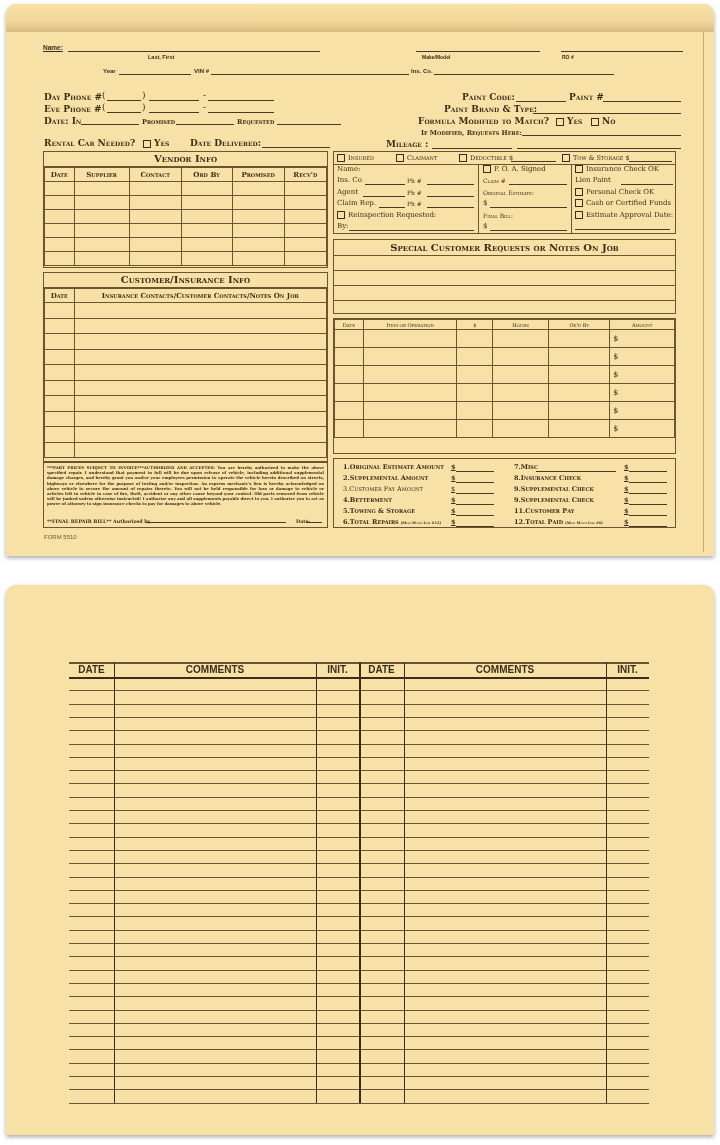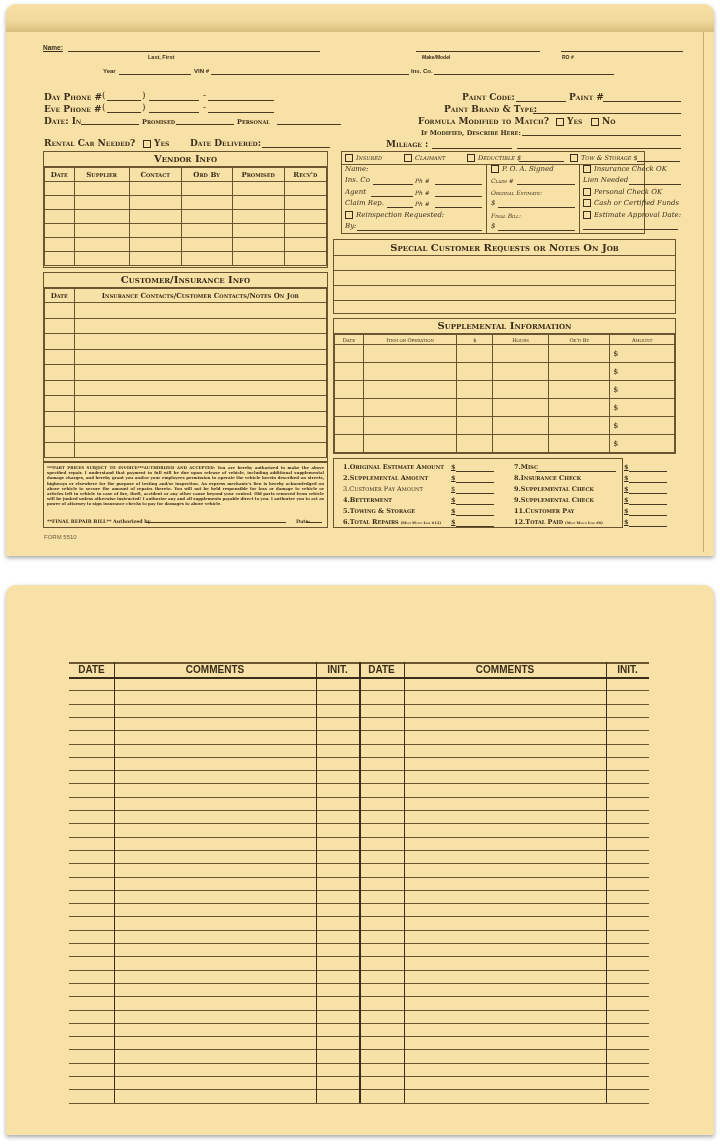--- a/index.html
+++ b/index.html
@@ -59,41 +59,41 @@
   <div class="line" style="left:101px;top:108px;width:34px;"></div>
   <span class="lbl" style="left:136px;top:98px;font-size:9px;">)</span>
   <div class="line" style="left:143px;top:108px;width:50px;"></div>
   <span class="lbl" style="left:197px;top:98px;font-size:9px;">-</span>
   <div class="line" style="left:202px;top:108px;width:66px;"></div>
 
   <span class="lbl sc" style="left:38px;top:112px;font-size:9px;">Date: In</span>
   <div class="line" style="left:75px;top:120px;width:58px;"></div>
   <span class="lbl sc" style="left:136px;top:114px;font-size:6.5px;">Promised</span>
   <div class="line" style="left:170px;top:120px;width:58px;"></div>
-  <span class="lbl sc" style="left:231px;top:114px;font-size:6.5px;">Personal</span>
+  <span class="lbl sc" style="left:231px;top:114px;font-size:6.5px;">Requested</span>
   <div class="line" style="left:271px;top:120px;width:64px;"></div>
 
   <span class="lbl sc" style="left:38px;top:134px;font-size:9px;">Rental Car Needed?</span>
   <span class="lbl sc" style="left:137px;top:134px;font-size:9px;"><span class="cb"></span><span>Yes</span></span>
   <span class="lbl sc" style="left:184px;top:134px;font-size:9px;">Date Delivered:</span>
   <div class="line" style="left:256px;top:143px;width:68px;"></div>
 
   <span class="lbl sc" style="left:456px;top:88px;font-size:9px;">Paint Code:</span>
   <div class="line" style="left:510px;top:97px;width:50px;"></div>
   <span class="lbl sc" style="left:563px;top:88px;font-size:9px;">Paint #</span>
   <div class="line" style="left:597px;top:97px;width:78px;"></div>
 
   <span class="lbl sc" style="left:438px;top:100px;font-size:9px;">Paint Brand &amp; Type:</span>
   <div class="line" style="left:527px;top:109px;width:148px;"></div>
 
   <span class="lbl sc" style="left:412px;top:112px;font-size:9px;">Formula Modified to Match?</span>
   <span class="lbl sc" style="left:550px;top:112px;font-size:9px;"><span class="cb"></span><span>Yes</span></span>
   <span class="lbl sc" style="left:585px;top:112px;font-size:9px;"><span class="cb"></span><span>No</span></span>
 
-  <span class="lbl sc" style="left:415px;top:125px;font-size:6.5px;">If Modified, Describe Here:</span>
+  <span class="lbl sc" style="left:415px;top:125px;font-size:6.5px;">If Modified, Requests Here:</span>
   <div class="line" style="left:516px;top:131px;width:159px;"></div>
 
   <span class="lbl sc" style="left:380px;top:135px;font-size:9px;">Mileage :</span>
   <div class="line" style="left:426px;top:144px;width:80px;"></div>
   <div class="line" style="left:511px;top:144px;width:164px;"></div>
 
   <div class="box" style="left:37px;top:268px;width:285px;height:190px;">
     <div class="title-row">Customer/Insurance Info</div>
     <table class="grid">
       <colgroup>
@@ -227,21 +227,21 @@
 
   <div class="box" style="left:37px;top:458px;width:285px;height:66px;padding:2px 3px;">
     <div style="font-size:3.9px;line-height:5.2px;font-weight:bold;text-align:justify;">***PART PRICES SUBJECT TO INVOICE***AUTHORIZED AND ACCEPTED: You are hereby authorized to make the above specified repair. I understand that payment in full will be due upon release of vehicle, including additional supplemental damage charges, and hereby grant you and/or your employees permission to operate the vehicle herein described on streets, highways or elsewhere for the purpose of testing and/or inspection. An express mechanic's lien is hereby acknowledged on above vehicle to secure the amount of repairs thereto. You will not be held responsible for loss or damage to vehicle or articles left in vehicle in case of fire, theft, accident or any other cause beyond your control. Old parts removed from vehicle will be junked unless otherwise instructed! I authorize any and all supplements payable direct to you. I authorize you to act as power of attorney to sign insurance checks to pay for damages to above vehicle.</div>
     <div style="position:absolute;left:3px;bottom:3px;font-size:4.8px;font-weight:bold;">**FINAL REPAIR BILL** Authorized by</div>
     <div class="line" style="left:102px;bottom:4px;width:140px;"></div>
     <div style="position:absolute;left:252px;bottom:3px;font-size:4.8px;font-weight:bold;">Date:</div>
     <div class="line" style="left:262px;bottom:4px;width:16px;"></div>
   </div>
   <span class="lbl sans" style="left:38px;top:530px;font-size:6px;color:#6b5a40;">FORM 5510</span>
 
-  <div class="box" style="left:335px;top:147px;width:304px;height:83px;font-style:italic;">
+  <div class="box" style="left:327px;top:147px;width:343px;height:83px;">
     <div style="position:absolute;left:0;top:0;width:100%;height:12px;border-bottom:1.2px solid #6b5530;font-size:6.5px;font-variant:small-caps;line-height:12px;">
       <span class="abs" style="left:3px;"><span class="cb"></span><span>Insured</span></span>
       <span class="abs" style="left:62px;"><span class="cb"></span><span>Claimant</span></span>
       <span class="abs" style="left:125px;"><span class="cb"></span><span>Deductible $</span></span>
       <div class="line" style="left:177px;top:9px;width:45px;"></div>
       <span class="abs" style="left:228px;"><span class="cb"></span><span>Tow &amp; Storage $</span></span>
       <div class="line" style="left:295px;top:9px;width:43px;"></div>
     </div>
 
     <div style="position:absolute;left:0;top:12px;width:145px;height:69px;border-right:1.2px solid #6b5530;font-size:7px;line-height:11.4px;padding-left:3px;box-sizing:border-box;">
@@ -257,40 +257,39 @@
       <div><span class="cb"></span><span>P. O. A. Signed</span></div>
       <div style="position:relative;font-variant:small-caps;font-size:6px;"><span>Claim #</span><div class="line" style="left:26px;top:9px;width:58px;"></div></div>
       <div style="font-variant:small-caps;font-size:6px;">Original Estimate:</div>
       <div style="position:relative;"><span>$</span><div class="line" style="left:7px;top:9px;width:77px;"></div></div>
       <div style="font-variant:small-caps;font-size:6px;">Final Bill:</div>
       <div style="position:relative;"><span>$</span><div class="line" style="left:7px;top:9px;width:77px;"></div></div>
     </div>
 
     <div style="position:absolute;left:238px;top:12px;width:103px;height:69px;font-size:7px;line-height:11.4px;padding-left:3px;box-sizing:border-box;">
       <div><span class="cb"></span><span>Insurance Check OK</span></div>
-      <div style="position:relative;"><span>Lien Needed</span><div class="line" style="left:46px;top:9px;width:52px;"></div></div>
+      <div style="position:relative;"><span>Lien Paint</span><div class="line" style="left:46px;top:9px;width:52px;"></div></div>
       <div><span class="cb"></span><span>Personal Check OK</span></div>
       <div><span class="cb"></span><span>Cash or Certified Funds</span></div>
       <div><span class="cb"></span><span>Estimate Approval Date:</span></div>
       <div class="line" style="left:3px;top:65px;width:95px;"></div>
     </div>
   </div>
 
   <div class="box" style="left:327px;top:235px;width:343px;height:75px;">
     <div class="title-row" style="height:15px;line-height:15px;">Special Customer Requests or Notes On Job</div>
     <div id="special-rows">
         <div style="height: 14px; border-bottom: 1.2px solid rgb(107, 85, 48);"></div>
         <div style="height: 14px; border-bottom: 1.2px solid rgb(107, 85, 48);"></div>
         <div style="height: 14px; border-bottom: 1.2px solid rgb(107, 85, 48);"></div>
         <div style="height: 14px; border-bottom: none;"></div>
       </div>
   </div>
 
   <div class="box" style="left:327px;top:314px;width:343px;height:136px;">
-    <div class="title-row">Supplemental Information</div>
     <table class="grid">
       <colgroup>
           <col style="width:8.5%">
           <col style="width:27.5%">
           <col style="width:10.5%">
           <col style="width:16.5%">
           <col style="width:18%">
           <col style="width:19%">
         </colgroup>
       <tbody>
@@ -349,21 +348,21 @@
             <td style="height: 17px;"></td>
             <td style="height: 17px;"></td>
             <td style="height: 17px;"></td>
             <td style="height: 17px;"></td>
             <td style="height: 17px; text-align: left; padding-left: 3px; font-size: 8px; font-weight: normal;">$</td>
           </tr>
         </tbody>
     </table>
   </div>
 
-  <div class="box" style="left:327px;top:454px;width:290px;height:70px;">
+  <div class="box" style="left:327px;top:454px;width:343px;height:70px;">
     <div id="totals-left" class="abs" style="left:9px;top:3px;width:160px;">
         <div style="position: relative; height: 11px; font-size: 6.5px; font-variant: small-caps; font-weight: bold; line-height: 11px;"><span>1.Original Estimate Amount</span><span style="position: absolute; left: 108px; text-decoration: underline;">$</span><div class="line" style="left: 113px; top: 9px; width: 38px;"></div></div>
         <div style="position: relative; height: 11px; font-size: 6.5px; font-variant: small-caps; font-weight: bold; line-height: 11px;"><span>2.Supplemental Amount</span><span style="position: absolute; left: 108px; text-decoration: underline;">$</span><div class="line" style="left: 113px; top: 9px; width: 38px;"></div></div>
         <div style="position: relative; height: 11px; font-size: 6.5px; font-variant: small-caps; font-weight: normal; line-height: 11px;"><span>3.Customer Pay Amount</span><span style="position: absolute; left: 108px; text-decoration: underline;">$</span><div class="line" style="left: 113px; top: 9px; width: 38px;"></div></div>
         <div style="position: relative; height: 11px; font-size: 6.5px; font-variant: small-caps; font-weight: bold; line-height: 11px;"><span>4.Betterment</span><span style="position: absolute; left: 108px; text-decoration: underline;">$</span><div class="line" style="left: 113px; top: 9px; width: 38px;"></div></div>
         <div style="position: relative; height: 11px; font-size: 6.5px; font-variant: small-caps; font-weight: bold; line-height: 11px;"><span>5.Towing &amp; Storage</span><span style="position: absolute; left: 108px; text-decoration: underline;">$</span><div class="line" style="left: 113px; top: 9px; width: 38px;"></div></div>
         <div style="position: relative; height: 11px; font-size: 6.5px; font-variant: small-caps; font-weight: bold; line-height: 11px;"><span>6.Total Repairs</span><span style="font-size: 3.5px; margin-left: 2px;">(Must Match Line #12)</span><span style="position: absolute; left: 108px; text-decoration: underline;">$</span><div class="line" style="left: 113px; top: 9px; width: 38px;"></div></div>
       </div>
     <div id="totals-right" class="abs" style="left:180px;top:3px;width:160px;">
         <div style="position: relative; height: 11px; font-size: 6.5px; font-variant: small-caps; font-weight: bold; line-height: 11px;"><span>7.Misc</span><div class="line" style="left: 22px; top: 9px; width: 80px;"></div><span style="position: absolute; left: 110px; text-decoration: underline;">$</span><div class="line" style="left: 115px; top: 9px; width: 38px;"></div></div>

